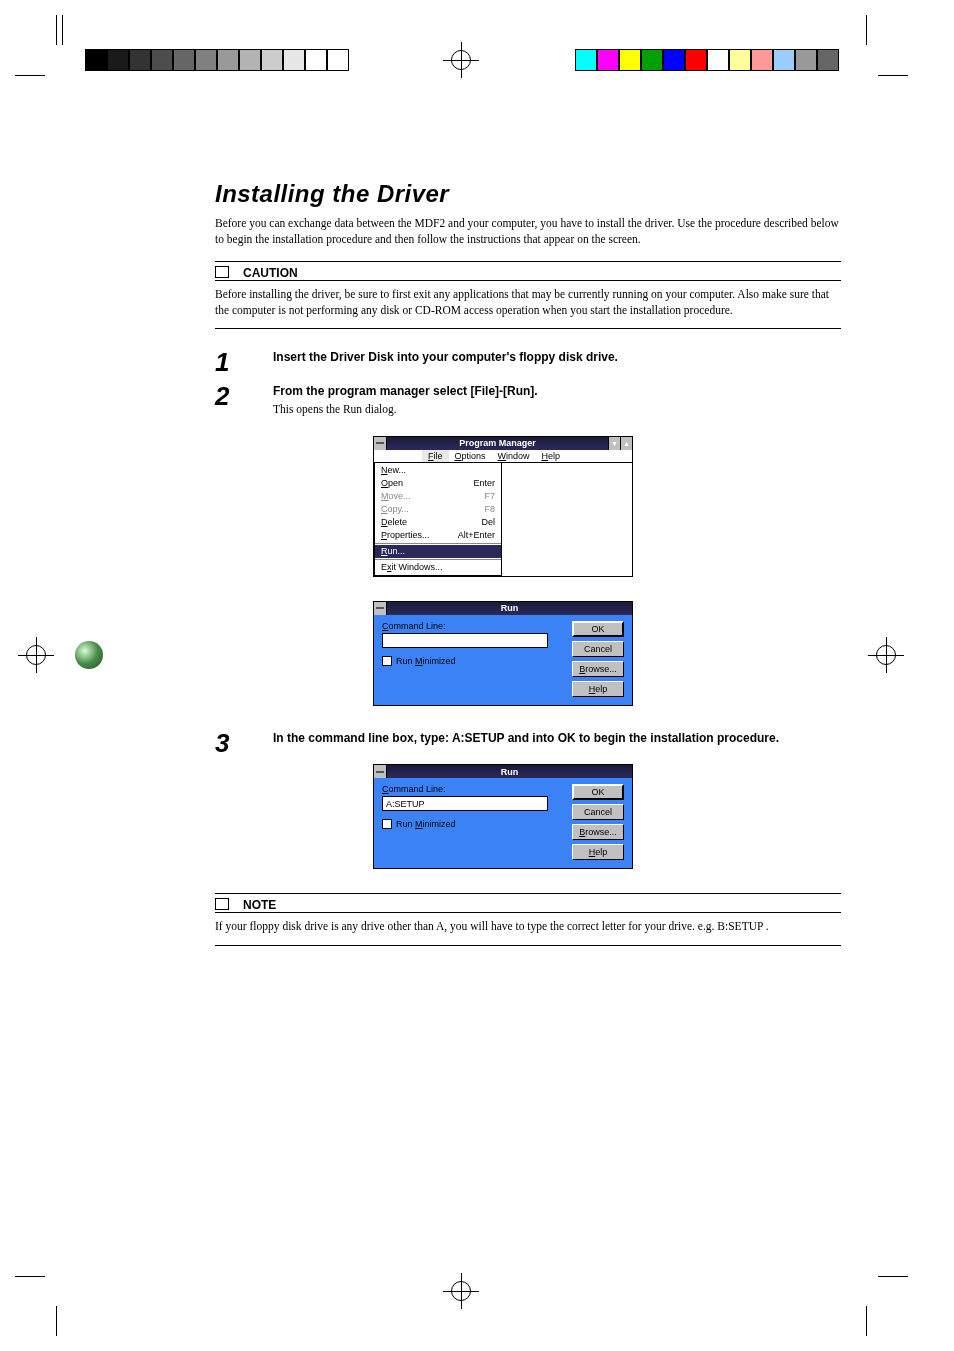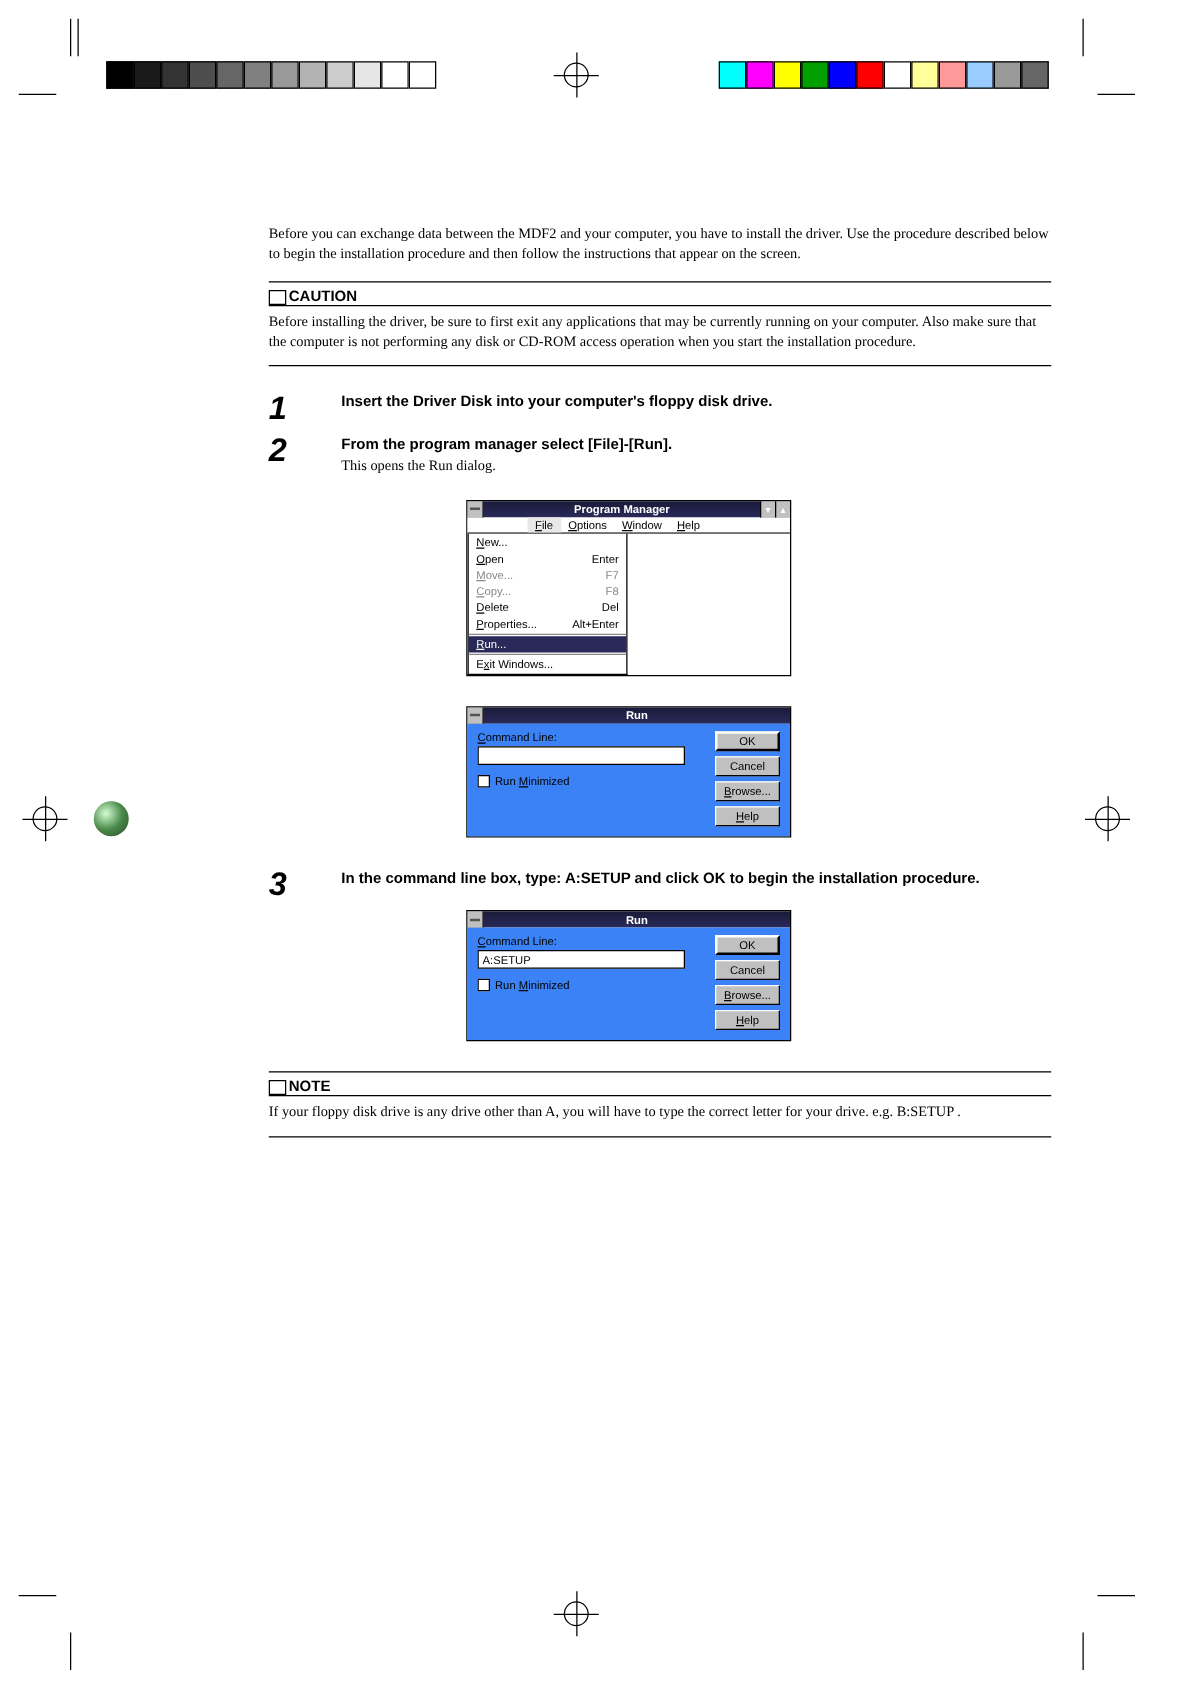--- a/index.html
+++ b/index.html
@@ -87,21 +87,21 @@
       letter-spacing: 0.02em;
     }
     .intro {
       font-size: 11.5px;
       line-height: 1.35;
       margin-bottom: 14px;
     }
     hr.thin { border: none; border-top: 1px solid #000; margin: 0; }
     
     .caution-block, .note-block { margin-top: 4px; }
-    .tag-row { display: flex; align-items: flex-end; gap: 0; }
+    .tag-row { display: flex; align-items: flex-start; gap: 12px; }
     .tag-icon { display:inline-block; width:14px; height:12px; border:1px solid #000; margin-right:2px; }
     .tag-text {
       font-family: Arial, Helvetica, sans-serif;
       font-weight: 900;
       font-size: 12px;
     }
     .caution-body, .note-body {
       font-size: 11.5px;
       line-height: 1.35;
       padding: 6px 0 10px 0;
@@ -245,20 +245,21 @@
 
 <div class="crop-v" style="left:56px; top:1306px; height:30px;"></div>
 <div class="crop-h" style="left:15px; top:1276px; width:30px;"></div>
 
 <div class="crop-v" style="left:866px; top:1306px; height:30px;"></div>
 <div class="crop-h" style="left:878px; top:1276px; width:30px;"></div>
 
 <div class="ball" style="left:75px; top:641px;"></div>
 
 <div class="content">
+  <h1>Installing the Driver</h1>
   <p class="intro">Before you can exchange data between the MDF2 and your computer, you have to install the driver. Use the procedure described below to begin the installation procedure and then follow the instructions that appear on the screen.</p>
 
   <hr class="thin">
   <div class="caution-block">
     <div class="tag-row">
       <span class="tag-icon"></span>
       <span class="tag-text">CAUTION</span>
     </div>
   </div>
   <hr class="thin">
@@ -359,21 +360,21 @@
             <button>Cancel</button>
             <button><u>B</u>rowse...</button>
             <button><u>H</u>elp</button>
           </div>
         </div>
       </div>
     </div>
 
     <div class="step">
       <span class="num">3</span>
-      <span class="title">In the command line box, type: A:SETUP and click OK to begin the installation procedure.</span>
+      <span class="title">In the command line box, type: A:SETUP and into OK to begin the installation procedure.</span>
     </div>
 
     <div class="shot-wrap">
       <div class="win run-win">
         <div class="tb">
           <div class="sys-menu">
               <span></span>
             </div>
           <div class="title">Run</div>
         </div>

